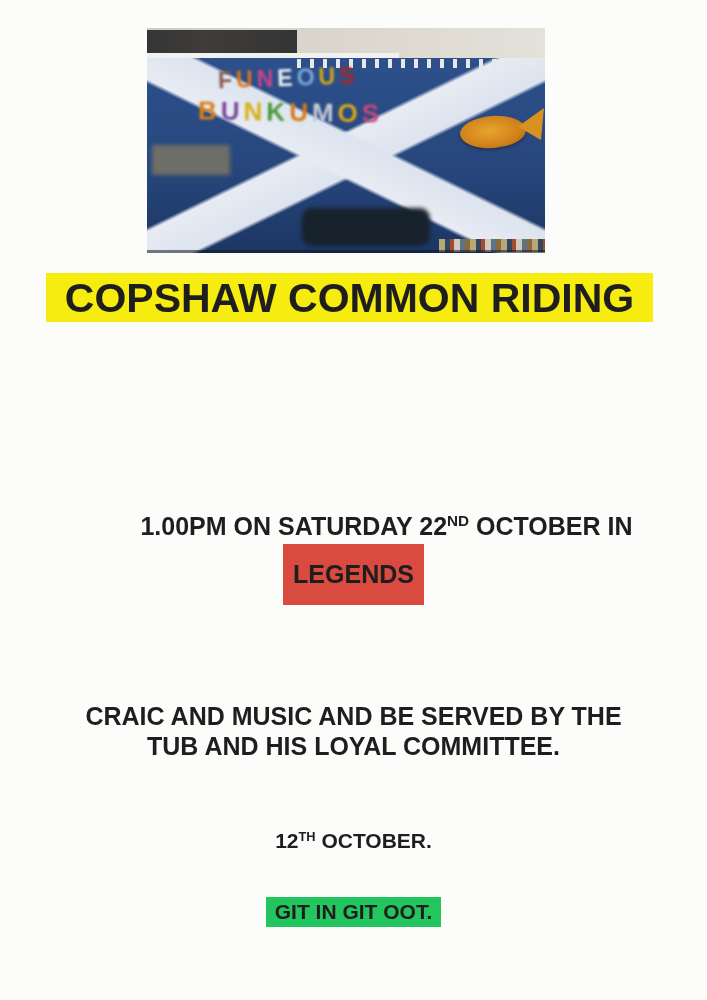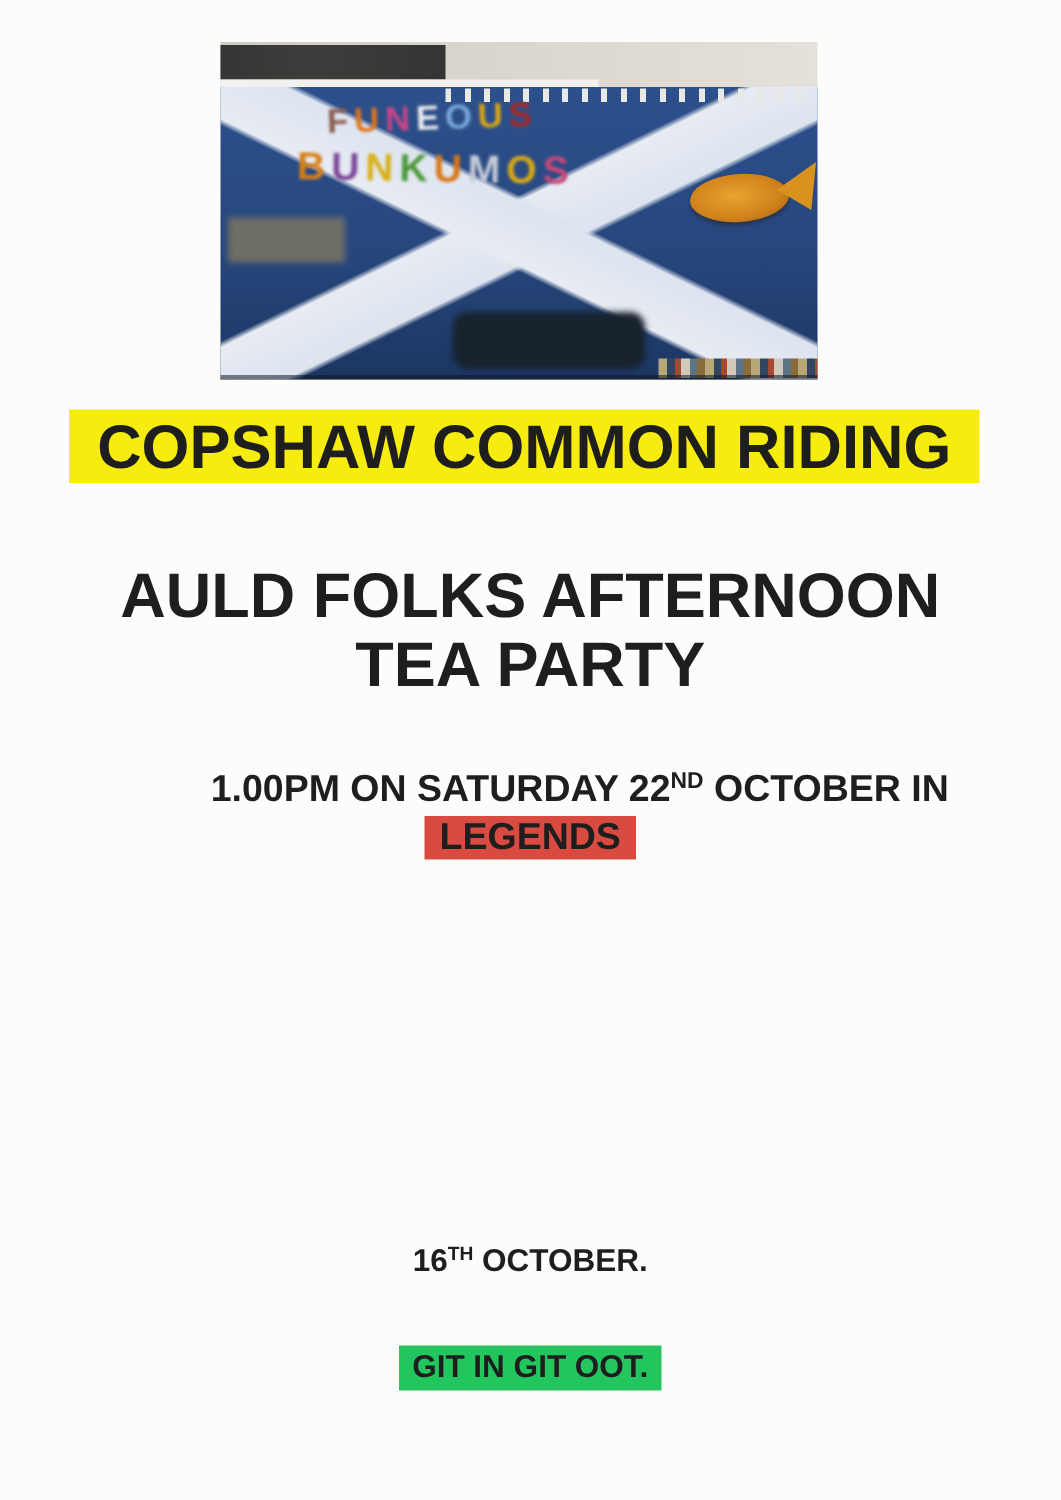--- a/index.html
+++ b/index.html
@@ -44,21 +44,21 @@
 
   
   .block { position:absolute; left:0; width:707px; text-align:center; }
   .headline { position:absolute; left:46px; top:273px; width:607px; height:49px;
     background:#f7ec0f; font-size:41px; line-height:50px; text-align:center; white-space:nowrap; }
   .title { top:374px; font-size:42px; line-height:46px; }
   .when { top:511px; font-size:25px; line-height:30px;margin-left:33px; }
   .when .sup, .names .sup { font-size:61%; position:relative; top:-9px; }
   .names .sup { top:-7px; }
   .venue-row { top:544px; }
-  .venue { display:inline-block; background:#d94a41; padding:1px 10px; font-size:25px; line-height:27px; }
+  .venue { display:inline-block; background:#d94a41; padding:17px 10px; font-size:25px; line-height:27px; }
   .invite { top:607px; font-size:25px; line-height:30px; }
   .come { top:701px; font-size:25px; line-height:30px; }
   .names { top:827px; font-size:21px; line-height:27px; }
   .footer-row { top:897px; }
   .footer-highlight { display:inline-block; background:#f7ec0f; padding:3px 9px; font-size:21px; line-height:24px; }
 </style>
 </head>
 <body>
 
 <div class="page">
@@ -78,40 +78,38 @@
       </div>
       <div class="dark-blob"></div>
       <div class="color-strip"></div>
     </div>
   </div>
 
   <div class="headline" style="background: rgb(247, 236, 15);">
     <span>COPSHAW COMMON RIDING</span>
   </div>
 
-  <div class="block title">
-    <div>AULD FOLKS AFTERNOON</div>
-    <div>TEA PARTY</div>
-  </div>
 
   <div class="block when">
     <span>1.00PM ON SATURDAY 22</span><span class="sup">ND</span><span> OCTOBER IN</span>
   </div>
 
   <div class="block venue-row">
     <span class="venue" style="background: rgb(217, 74, 65);">LEGENDS</span>
   </div>
 
 
   <div class="block come">
+    <div>CRAIC AND MUSIC AND BE SERVED BY THE</div>
+    <div>TUB AND HIS LOYAL COMMITTEE.</div>
   </div>
 
   <div class="block names">
     <div>
-      <span>16</span><span class="sup">TH</span><span> OCTOBER.</span>
+      <span>12</span><span class="sup">TH</span><span> OCTOBER.</span>
     </div>
   </div>
 
   <div class="block footer-row">
     <span class="footer-highlight" style="background: #22c55e;">GIT IN GIT OOT.</span>
   </div>
 
 </div>
 
 </body></html>

